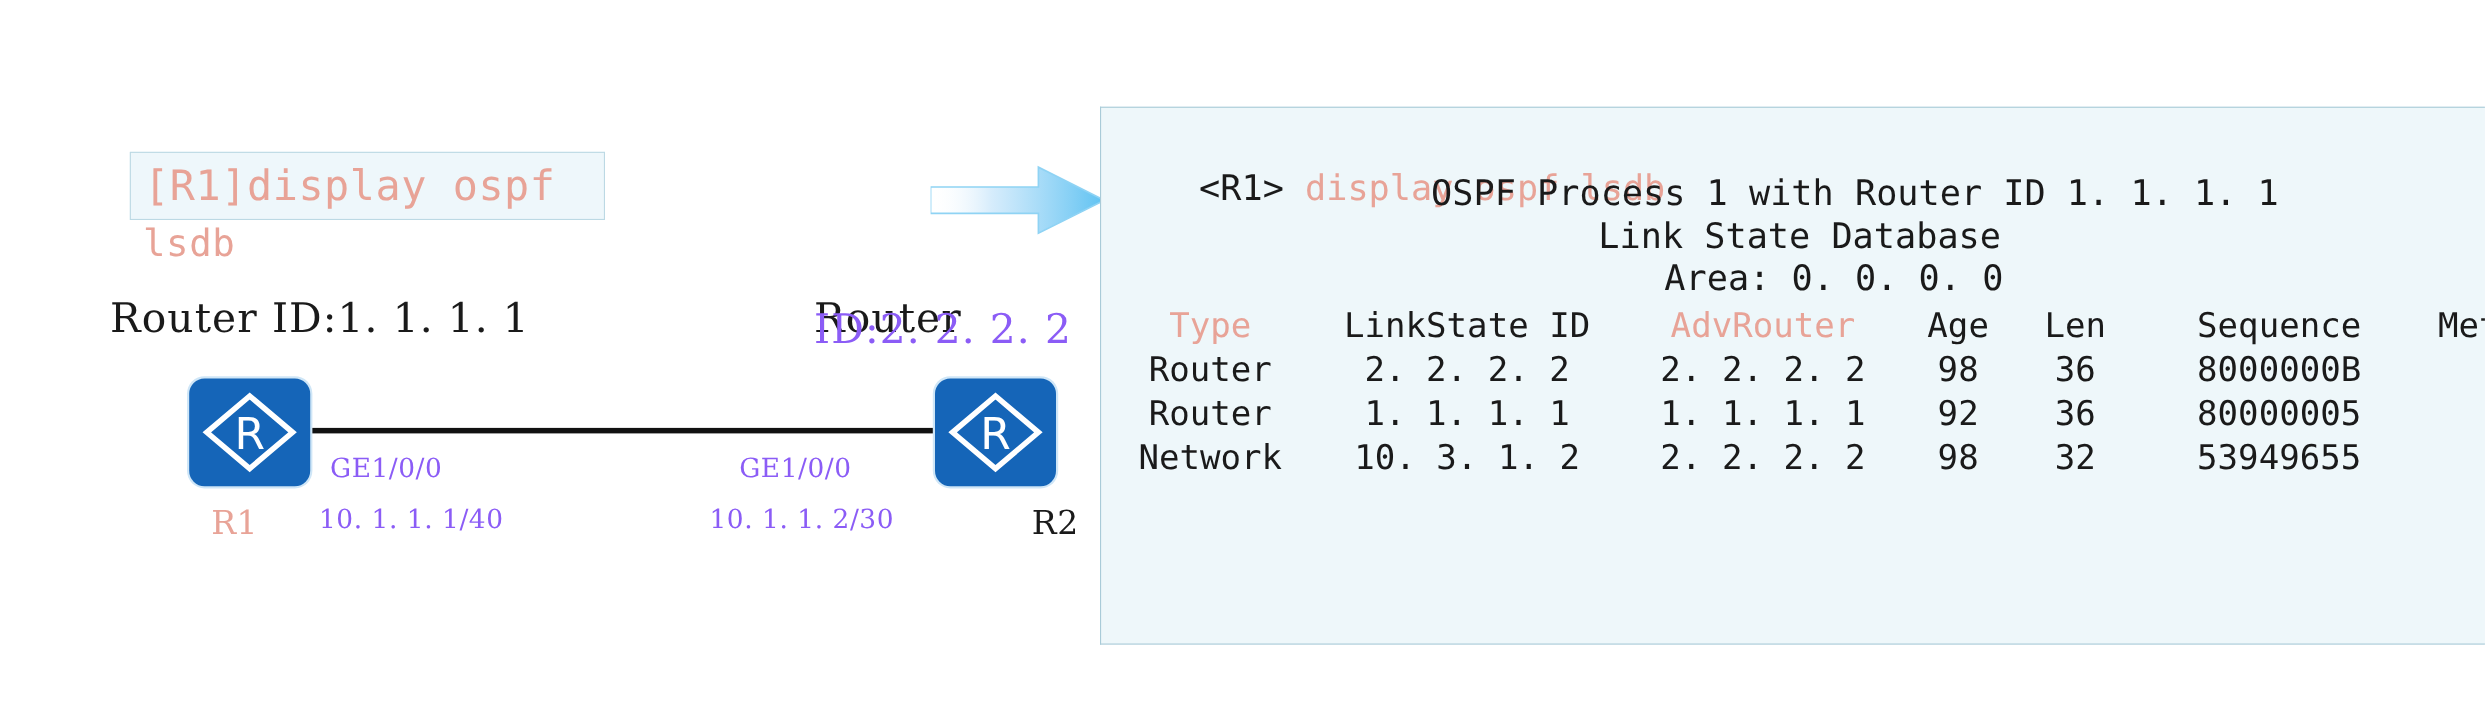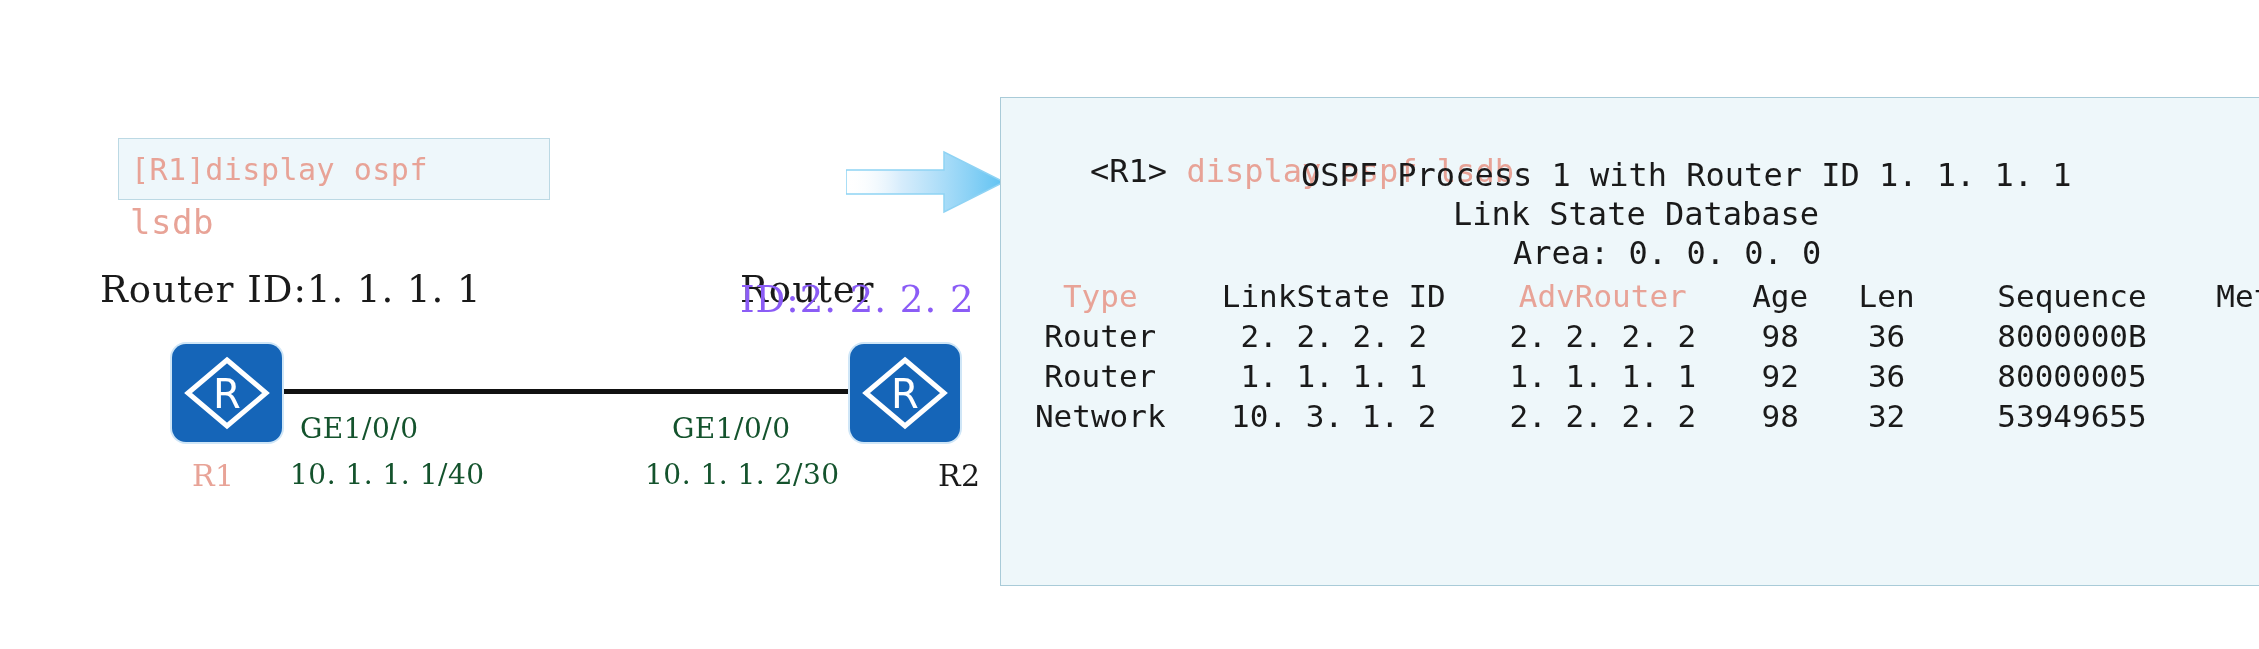--- a/index.html
+++ b/index.html
@@ -28,21 +28,21 @@
     width: 432px; height: 62px;
     box-sizing: border-box;
     background: #eef7fb;
     border: 1px solid #bcd9e4;
     display: flex;
     align-items: center;
     padding-left: 12px;
   }
   .cmd-box-text {
     font-family: "DejaVu Sans Mono", "Liberation Mono", monospace;
-    font-size: 30px;
+    font-size: 38px;
     color: #e8a397;
     letter-spacing: 0.5px;
     white-space: nowrap;
   }
   .cmd-wrap {
     position: absolute;
     left: 130px; top: 202px;
     font-family: "DejaVu Sans Mono", "Liberation Mono", monospace;
     font-size: 34px;
     color: #e8a397;
@@ -91,22 +91,22 @@
     background: #1565b8;
     box-shadow: 0 0 0 2px #cfe6f7;
   }
   .router-node.r1 { left: 172px; top: 344px; }
   .router-node.r2 { left: 850px; top: 344px; }
   .router-node svg { display: block; width: 110px; height: 98px; }
 
   .if-label {
     position: absolute;
     font-family: "DejaVu Serif", "Liberation Serif", serif;
-    font-size: 28px;
-    color: #14532d;
+    font-size: 24px;
+    color: #8b5cf6;
     white-space: nowrap;
     letter-spacing: 0.5px;
   }
   .if-ge-left   { left: 300px; top: 412px; }
   .if-ip-left   { left: 290px; top: 458px; }
   .if-ge-right  { left: 672px; top: 412px; }
   .if-ip-right  { left: 645px; top: 458px; }
 
   .node-name {
     position: absolute;

